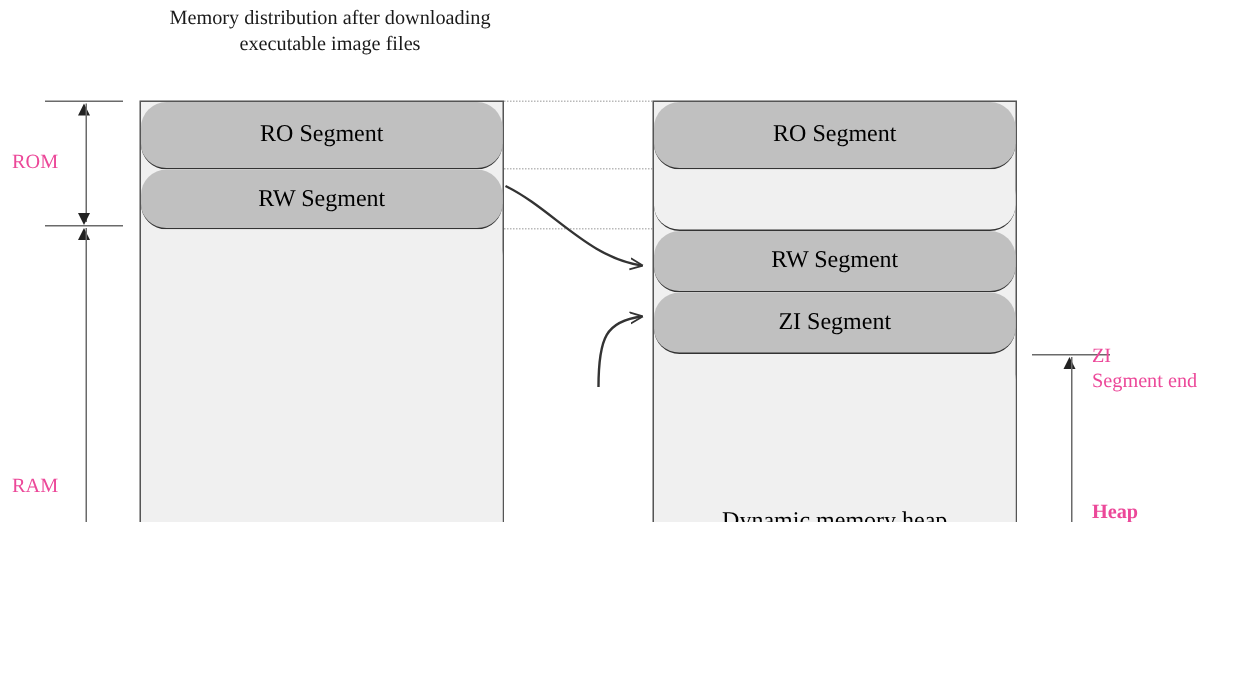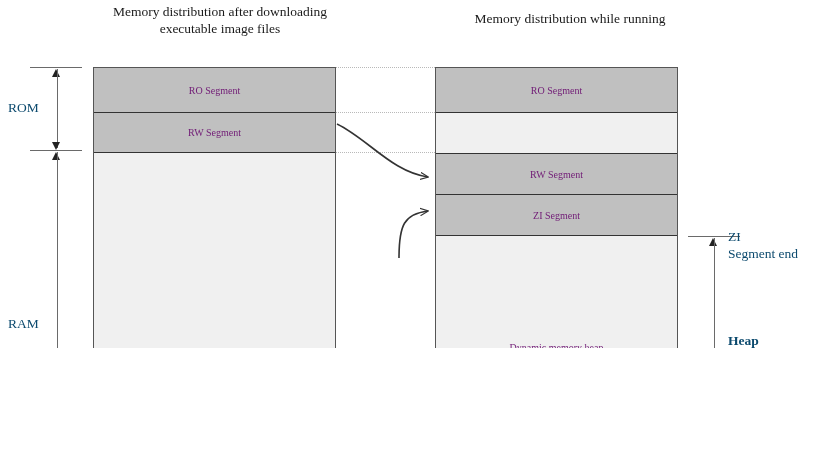--- a/index.html
+++ b/index.html
@@ -40,22 +40,23 @@
   #col-right { left: 435px; top: 67px; width: 243px; height: 394px; }
 
   .seg {
     position: absolute;
     left: 0;
     width: 100%;
     box-sizing: border-box;
     display: flex;
     align-items: center;
     justify-content: center;
-    font-size: 10px;
-    color: #701a75;
+    font-size: 16px;
+    color: #000000;
+    border-radius: 17px;
   }
   .seg-filled { background: #c0c0c0; }
   .seg-empty  { background: #f0f0f0; }
   .seg-line-bottom { border-bottom: 1.5px solid #333333; }
 
   
   .tick {
     position: absolute;
     height: 0;
     border-top: 1.6px solid #6a6a6a;
@@ -70,21 +71,21 @@
     width: 0; height: 0;
     border-left: 4.5px solid transparent;
     border-right: 4.5px solid transparent;
   }
   .arrow-up   { border-bottom: 8px solid #222222; }
   .arrow-down { border-top: 8px solid #222222; }
 
   .measure-label {
     position: absolute;
     font-size: 13.5px;
-    color: #0c4a6e;
+    color: #ec4899;
     white-space: nowrap;
   }
   .measure-label.centered {
     text-align: left;
   }
 
   
   .guide {
     position: absolute;
     height: 0;
@@ -103,21 +104,20 @@
 <body>
 
 <div id="canvas">
 
   <div class="guide" style="left:336px; top:67px;  width:99px;"></div>
   <div class="guide" style="left:336px; top:112px; width:99px;"></div>
   <div class="guide" style="left:336px; top:152px; width:99px;"></div>
 
   <div class="title" id="title-left">Memory distribution after downloading executable image files</div>
 
-  <div class="title" id="title-right">Memory distribution while running</div>
 
   <div class="col" id="col-left">
     <div class="seg seg-filled seg-line-bottom" style="top:0px; height:45px;">RO Segment</div>
     <div class="seg seg-filled seg-line-bottom" style="top:45px; height:40px;">RW Segment</div>
     <div class="seg seg-empty" style="top:85px; height:306px;"></div>
   </div>
 
   <div class="col" id="col-right">
     <div class="seg seg-filled seg-line-bottom" style="top:0px; height:45px;">RO Segment</div>
     <div class="seg seg-empty seg-line-bottom" style="top:45px; height:41px;"></div>

